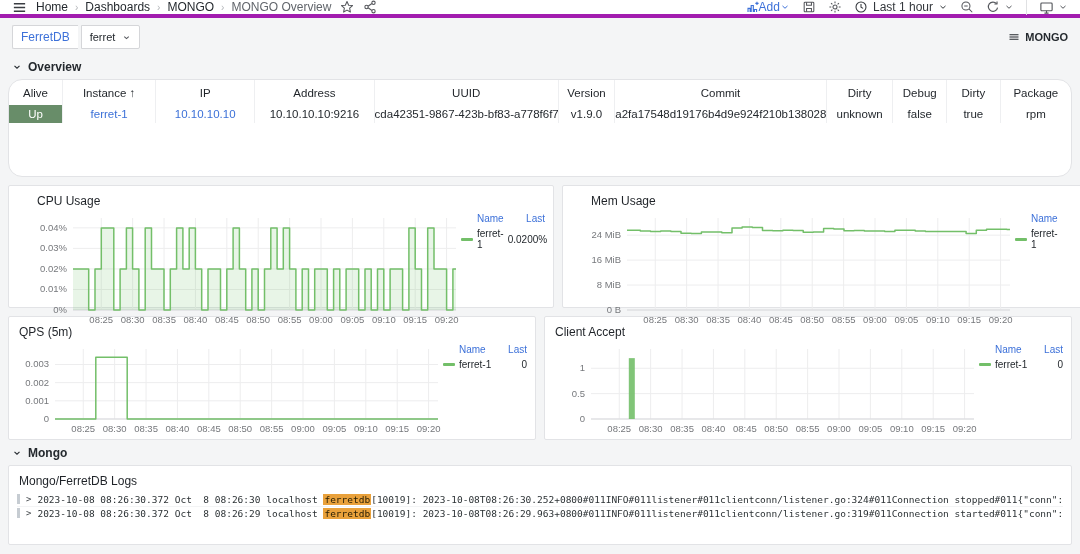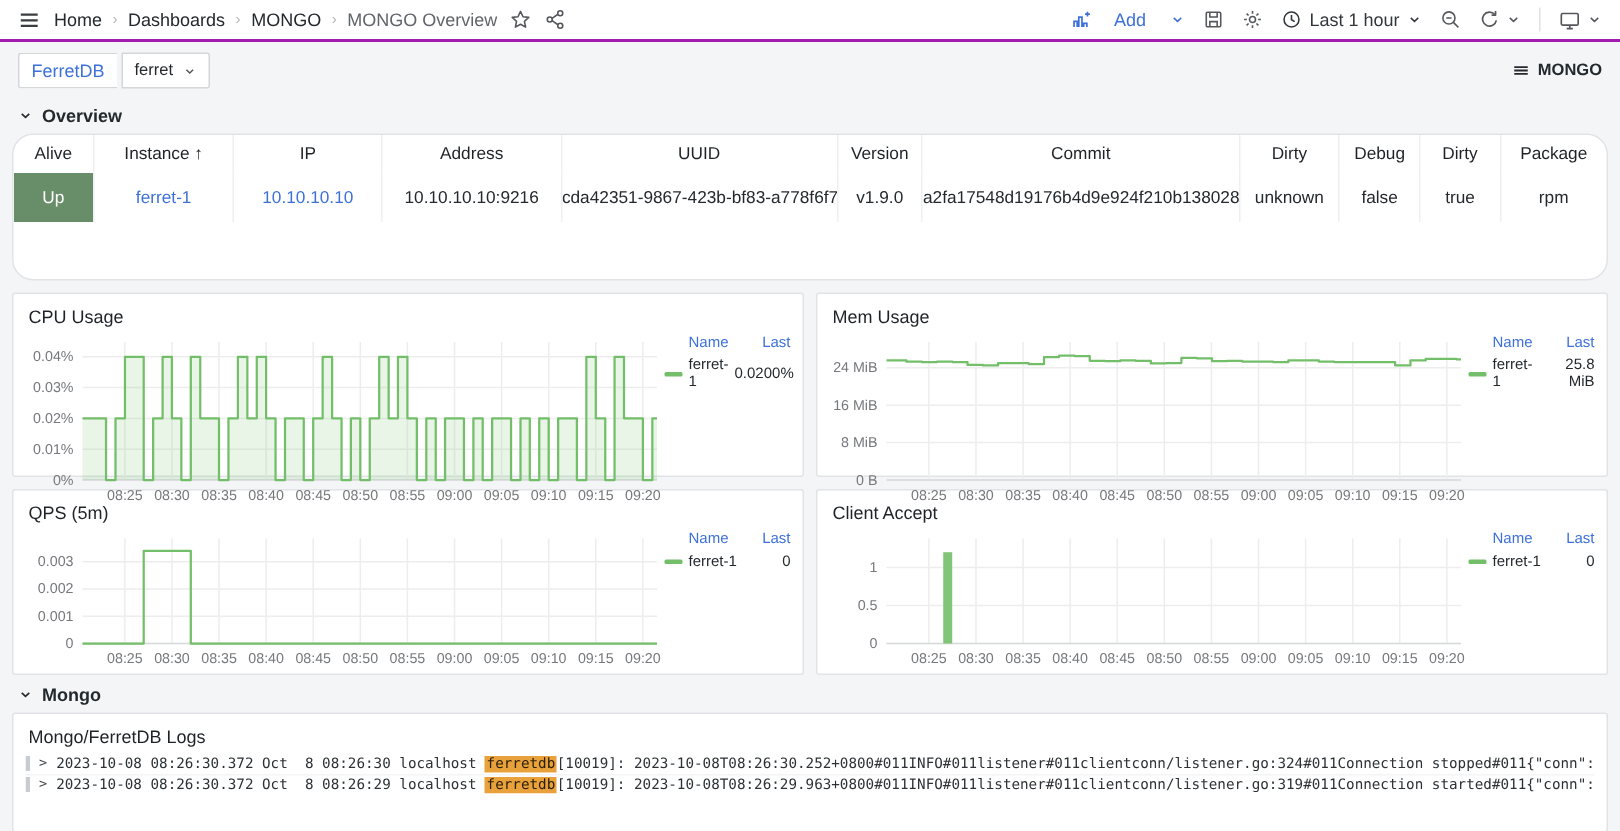--- a/index.html
+++ b/index.html
@@ -1,28 +1,28 @@
 <!DOCTYPE html>
 <html><head>
 <meta charset="utf-8">
 <style>
   * { box-sizing: border-box; margin: 0; padding: 0; }
   html,body { width:1080px; height:554px; overflow:hidden; }
   body { font-family:"Liberation Sans", sans-serif; background:#f4f5f6; color:#24292e; position:relative; }
 
   
-  .topnav { height:28px; background:#fff; border-bottom:2px solid #a21caf; display:flex; align-items:center; padding:3px 12px; gap:9px; }
+  .topnav { height:18px; background:#fff; border-bottom:4px solid #a21caf; display:flex; align-items:center; padding:3px 12px; gap:9px; }
   .icon { display:inline-flex; align-items:center; justify-content:center; color:#55575c; flex:none; }
   .icon svg { display:block; }
   .crumbs { display:flex; align-items:center; gap:7px; font-size:12px; }
   .crumb { color:#24292e; cursor:pointer; white-space:nowrap; }
   .crumb.current { color:#61656b; }
   .crumb-sep { color:#b3b5b9; font-size:10px; }
   .toolbar-right { margin-left:auto; display:flex; align-items:center; gap:12px; }
-  .add-btn { display:flex; align-items:center; gap:16px; color:#3d71d9; font-size:12px; font-weight:500; cursor:pointer; }
+  .add-btn { display:flex; align-items:center; gap:0; color:#3d71d9; font-size:12px; font-weight:500; cursor:pointer; }
   .timepick { display:flex; align-items:center; gap:5px; font-size:12px; color:#33373c; cursor:pointer; }
   .tool-divider { width:1px; height:16px; background:#e0e1e3; }
   .mini-group { display:flex; align-items:center; gap:4px; }
 
   
   .subnav { display:flex; align-items:center; padding:7px 12px 5px; }
   .var-label { background:#fff; border:1px solid #d5d6d9; border-right:none; border-radius:2px 0 0 2px; height:24px; display:flex; align-items:center; padding:0 8px; color:#3d71d9; font-size:12px; font-weight:500; }
   .var-value { background:#fff; border:1px solid #d5d6d9; border-radius:0 2px 2px 0; height:24px; display:flex; align-items:center; gap:7px; padding:0 8px; font-size:11px; color:#24292e; cursor:pointer; margin-left:3px;}
   .row-btn { margin-left:auto; display:flex; align-items:center; gap:5px; font-size:11px; font-weight:700; color:#24292e; cursor:pointer; }
 
@@ -31,28 +31,28 @@
 
   
   .panel { background:#fff; border:1px solid #e2e3e6; border-radius:2px; margin:0 8px; }
   .panel-title { height:24px; line-height:24px; padding:3px 10px 0; font-size:12px; font-weight:500; color:#1f2328; white-space:nowrap; }
 
   
   .table-panel { height:98px; overflow:hidden;border-radius:14px; }
   table { width:100%; border-collapse:collapse; table-layout:fixed; font-size:11.5px; }
   th { font-weight:500; color:#1f2328; height:25px; text-align:center; border-right:1px solid #eeeff1; overflow:hidden; white-space:nowrap; cursor:pointer; }
   th:last-child, td:last-child { border-right:none; }
-  td { height:33px; text-align:center; border-right:1px solid #eeeff1; overflow:hidden; white-space:nowrap; }
+  td { height:18px; text-align:center; border-right:1px solid #eeeff1; overflow:hidden; white-space:nowrap; }
   td.alive { background:#688d69; color:#fff; font-weight:500; }
   td.link { color:#3c71d8; cursor:pointer; }
 
   
   .charts-row { display:flex; gap:8px; margin:8px 8px 0; }
   .charts-row .panel { margin:0; flex:1; }
-  .chart-panel.tall { height:123px; }
+  .chart-panel.tall { height:123px;padding-left:18px; }
   .chart-panel.short { height:124px; }
   .chart-body { display:flex; height:calc(100% - 27px); }
   .svg-holder { flex:1; position:relative; cursor:crosshair; }
   .legend { width:92px; padding:3px 8px 0 0; font-size:10px; }
   .legend-head { display:flex; justify-content:space-between; color:#3d71d9; font-weight:500; margin-bottom:4px; padding-left:16px; cursor:pointer; }
   .legend-row { display:flex; align-items:center; gap:4px; color:#24292e; }
   .legend-dash { width:12px; height:3px; border-radius:1px; flex:none; }
   .legend-name { cursor:pointer; }
   .legend-val { margin-left:auto;text-align:right; }
 

